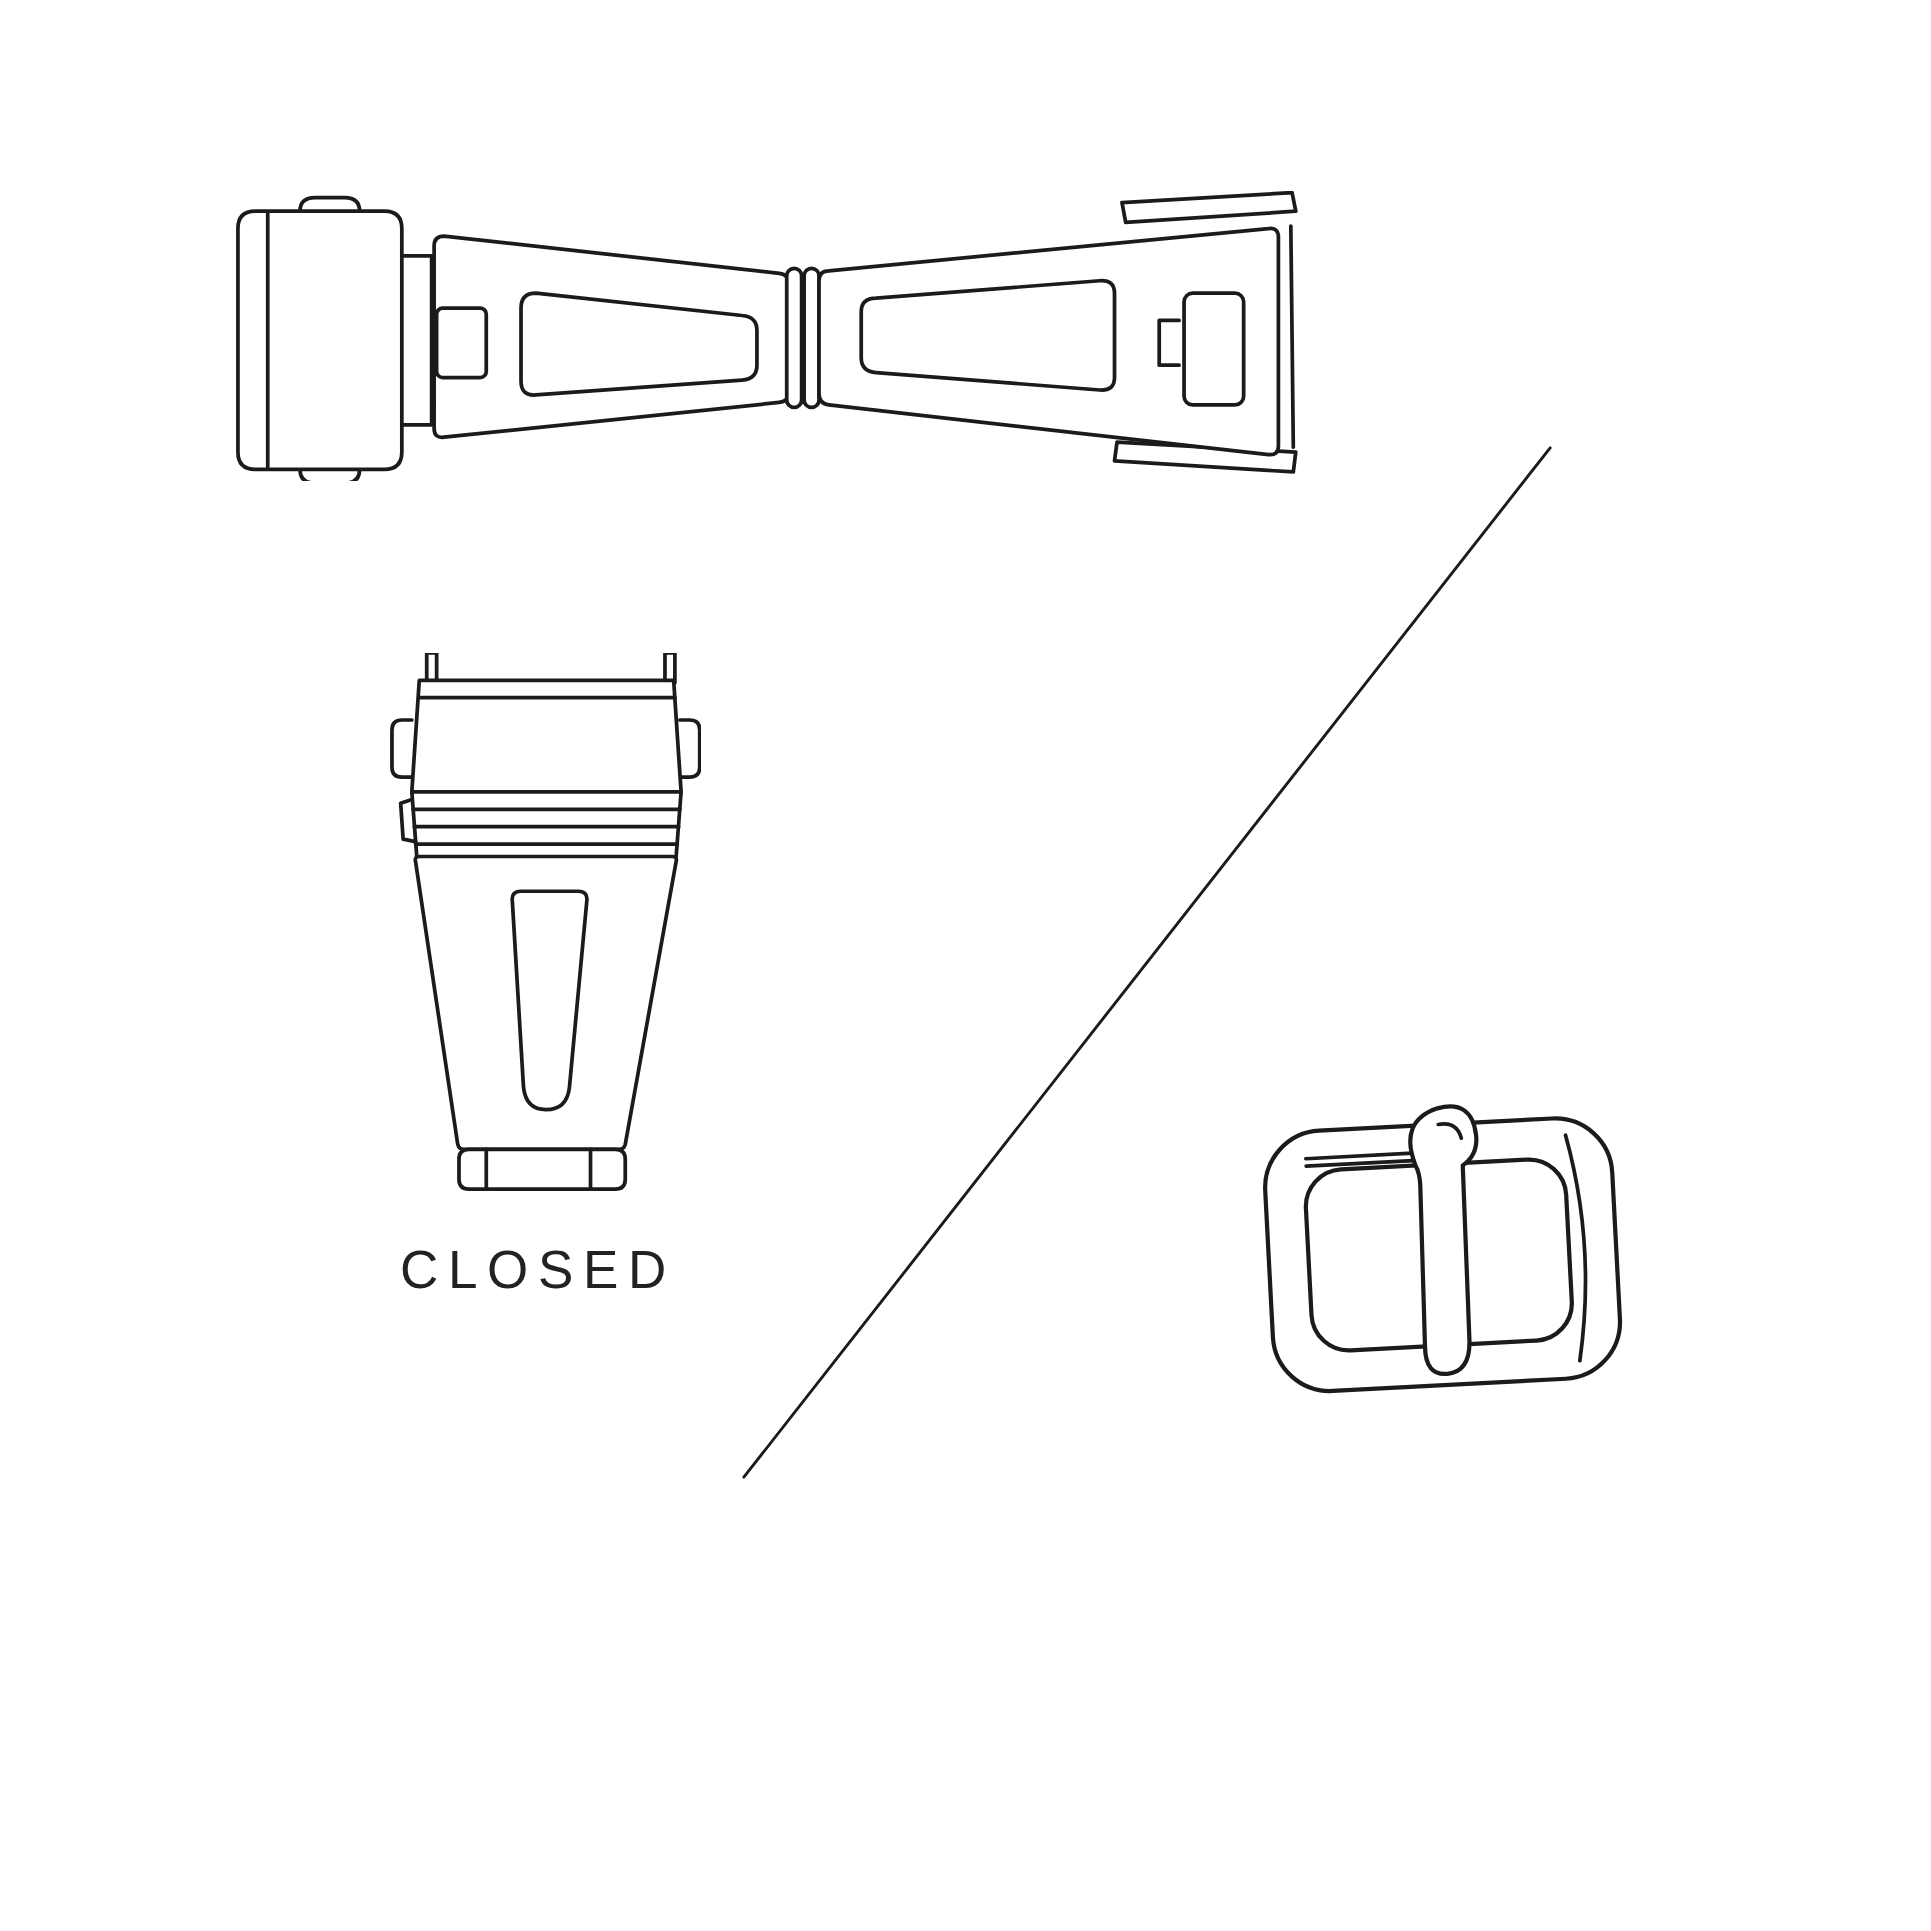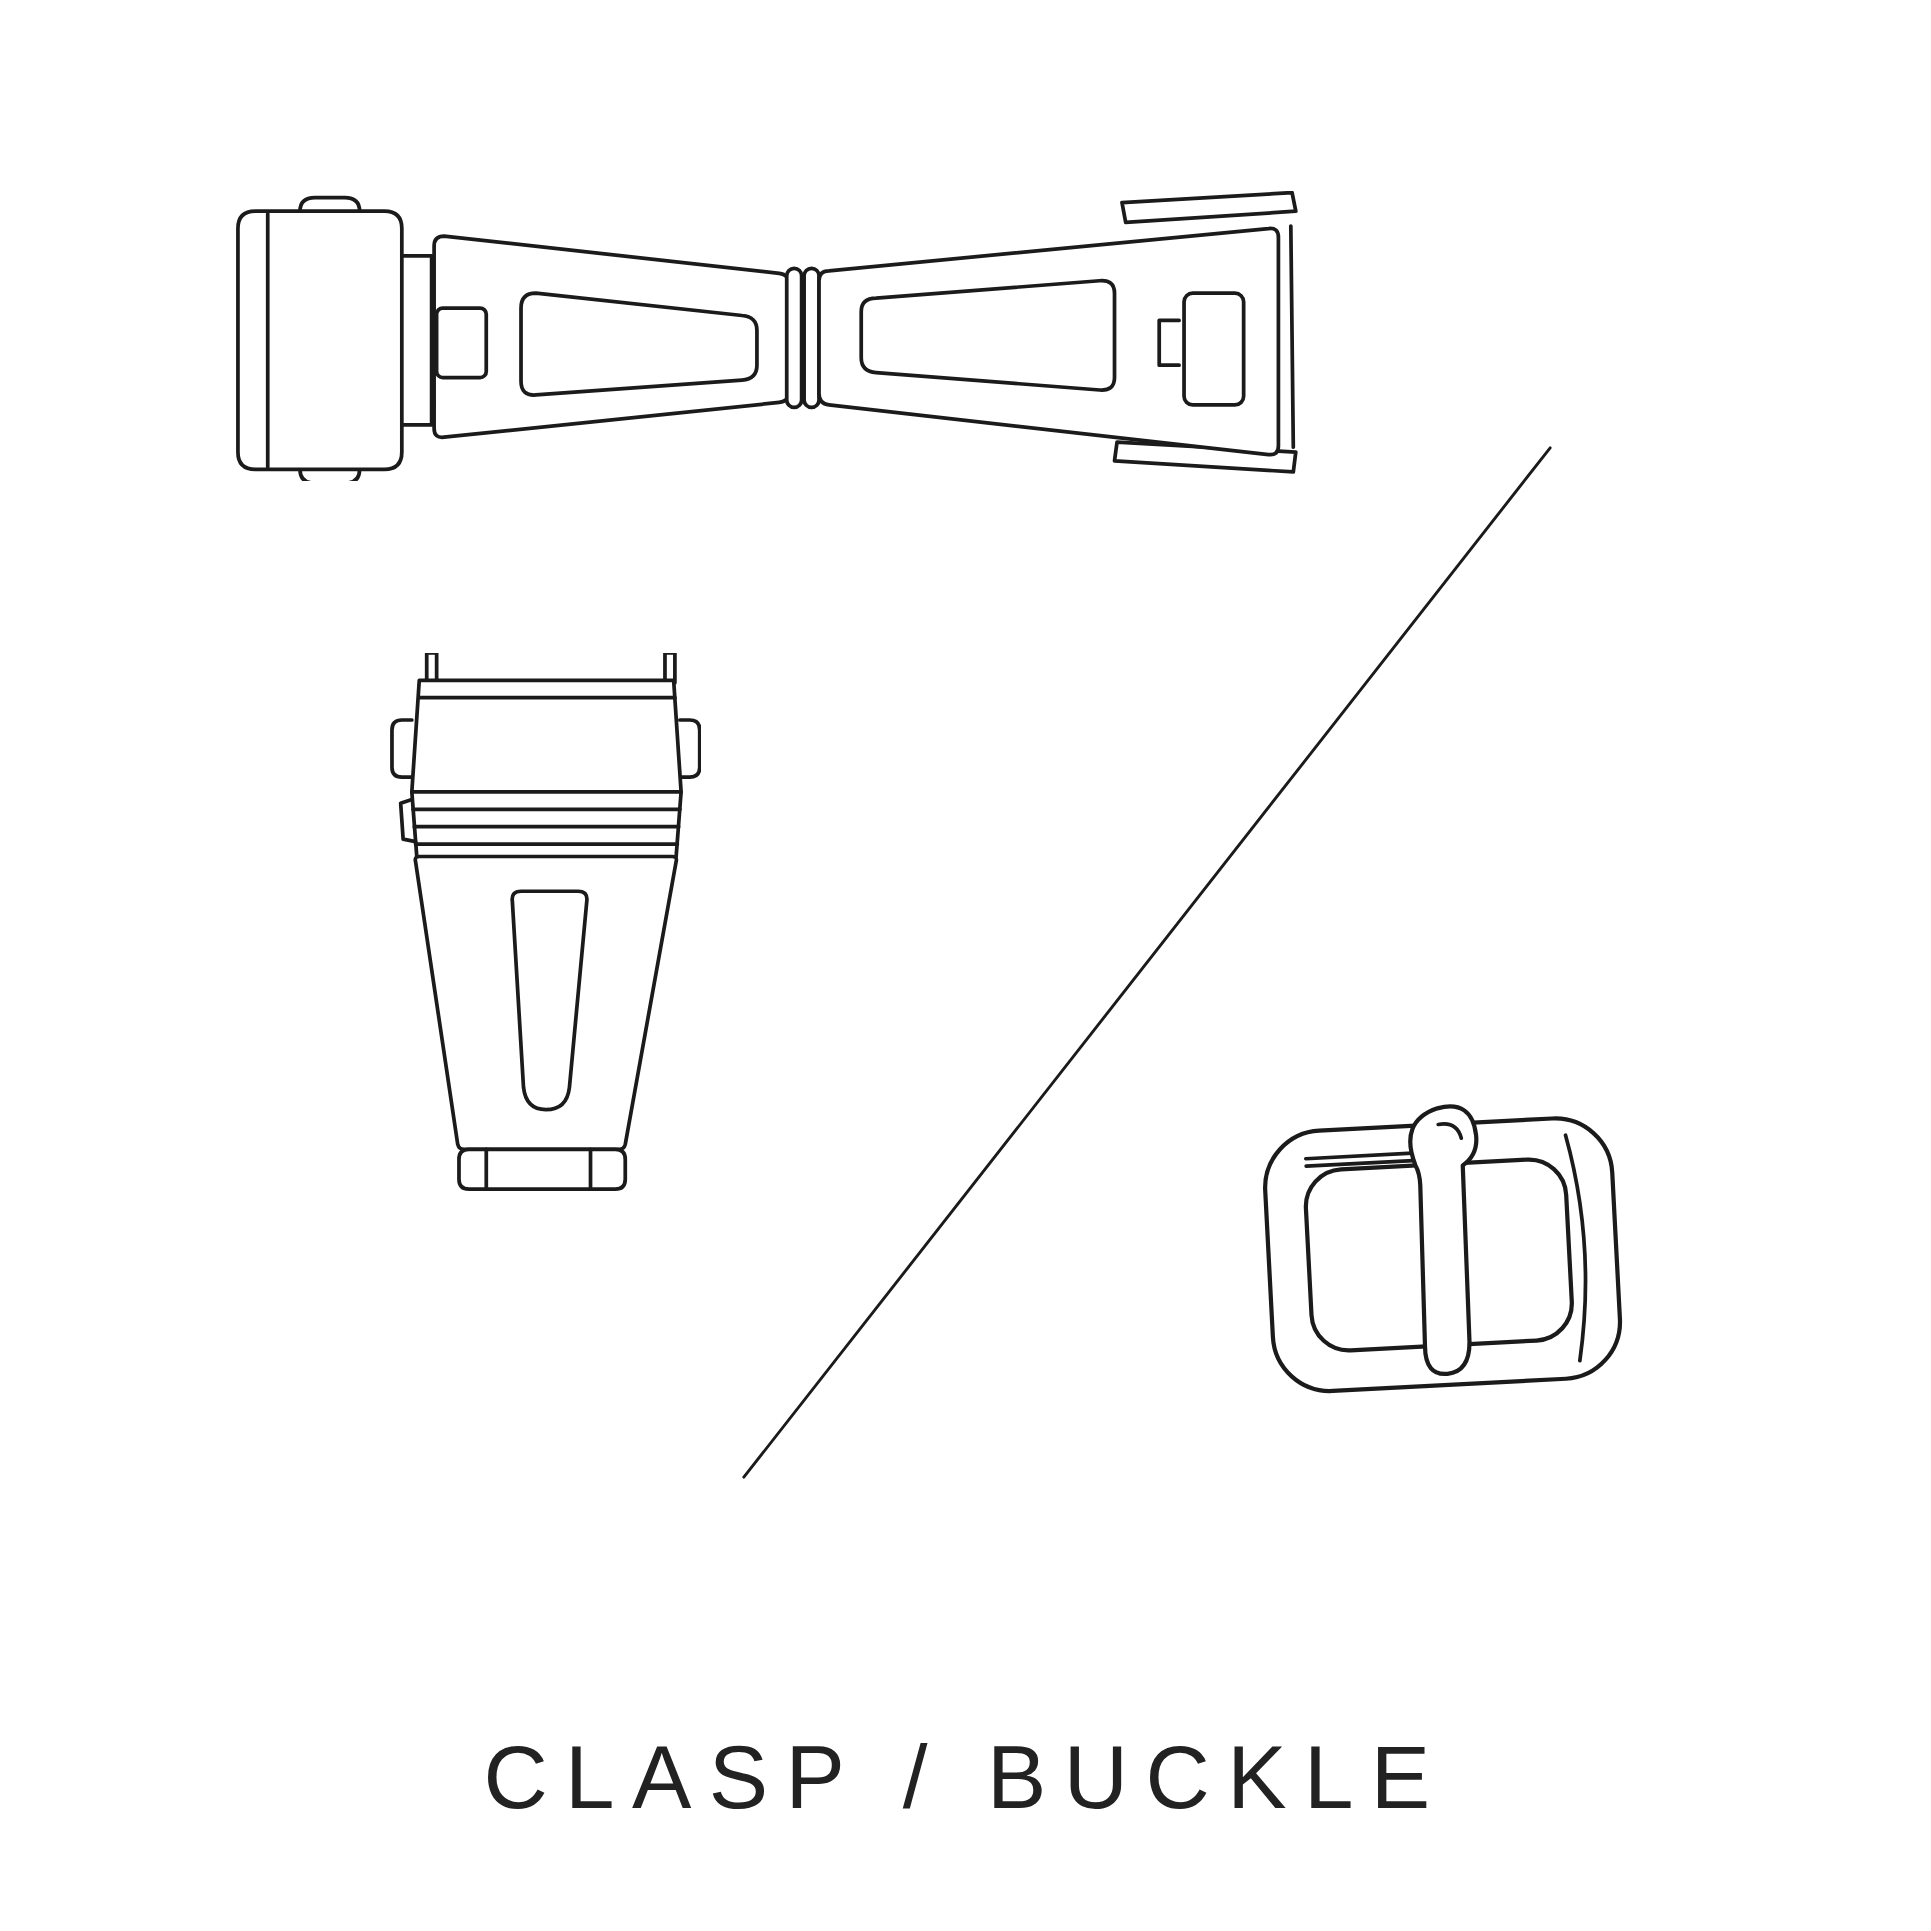--- a/index.html
+++ b/index.html
@@ -102,20 +102,21 @@
       <path class="lnf" d="M30,164 H234 Q238,164 237,168 L196,396 Q195,400 191,400 H66 Q62,400 61,396 L27,168 Q26,164 30,164 Z"></path>
       <path class="ln" d="M112,192 H158 Q166,192 165,200 L151,350 Q149,368 132,368 Q116,368 114,350 L105,200 Q104,192 112,192 Z"></path>
     </g>
     <g>
       <path class="lnf" d="M70,400 H188 Q196,400 196,408 V424 Q196,432 188,432 H70 Q62,432 62,424 V408 Q62,400 70,400 Z"></path>
       <path class="ln" d="M84,400 V432"></path>
       <path class="ln" d="M168,400 V432"></path>
     </g>
   </svg>
 
+  <div class="abs caption" style="left:152px;top:1239px;width:772px;">CLOSED</div>
 
   <svg class="abs" style="left:739px;top:442px;" width="816" height="1041" viewBox="0 0 845 1078">
     <line class="ln" x1="840" y1="6" x2="5" y2="1072"></line>
   </svg>
 
   <svg class="abs" style="left:1234px;top:1087px;" width="417" height="333" viewBox="0 0 336 268">
     <g transform="rotate(-3 168 134)">
       <g>
         <rect class="lnf thick" x="28" y="30" width="280" height="210" rx="46"></rect>
         <path class="ln" d="M272,44 Q292,134 274,226"></path>
@@ -125,16 +126,15 @@
         <path class="ln" d="M62,52 H152"></path>
         <path class="ln" d="M62,58 H152"></path>
       </g>
       <g>
         <path class="lnf thick" d="M150,62 Q138,26 170,17 Q198,11 200,40 Q201,56 188,64 L186,206 Q185,230 167,231 Q149,232 150,208 L153,78 Q153,68 150,62 Z"></path>
         <path class="ln" d="M170,30 Q185,28 188,42"></path>
       </g>
     </g>
   </svg>
 
-  <div class="abs page-title" style="left:0;top:1726px;width:1931px;">CLASP / BUCKLE</div>
 
 </div>
 
 
 </body></html>

